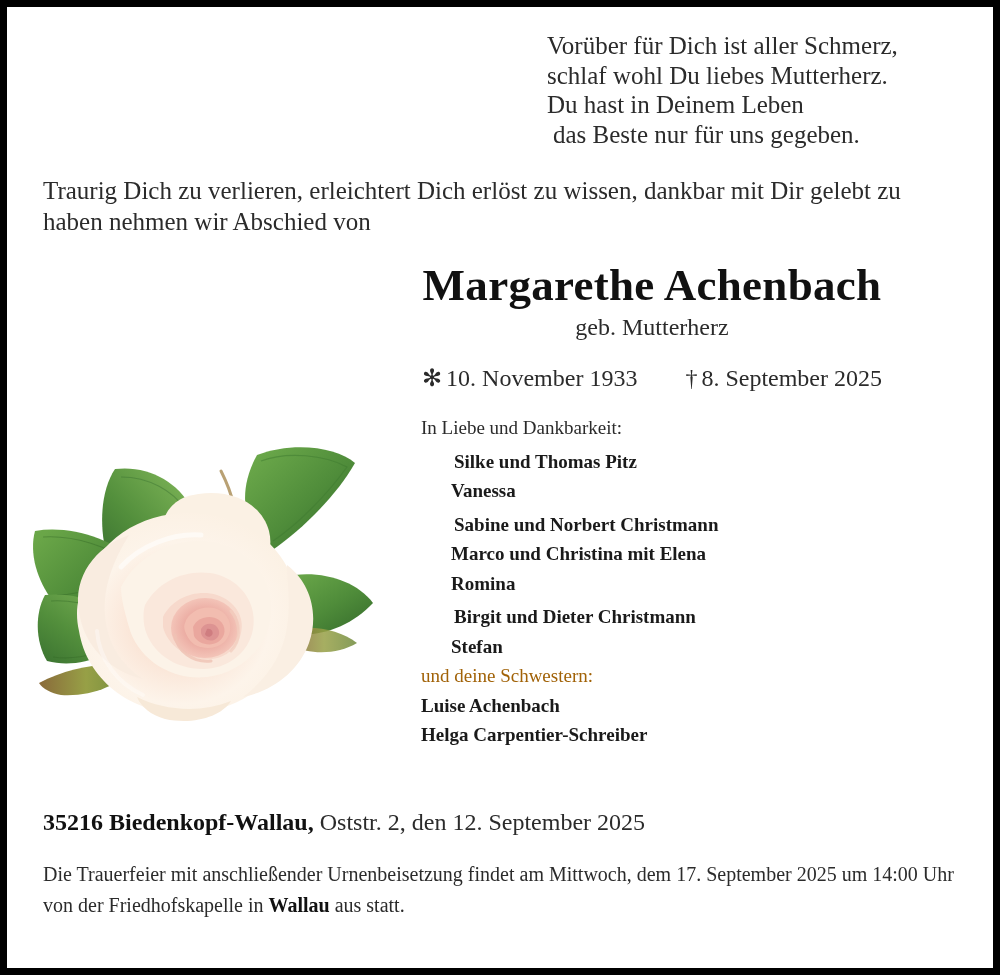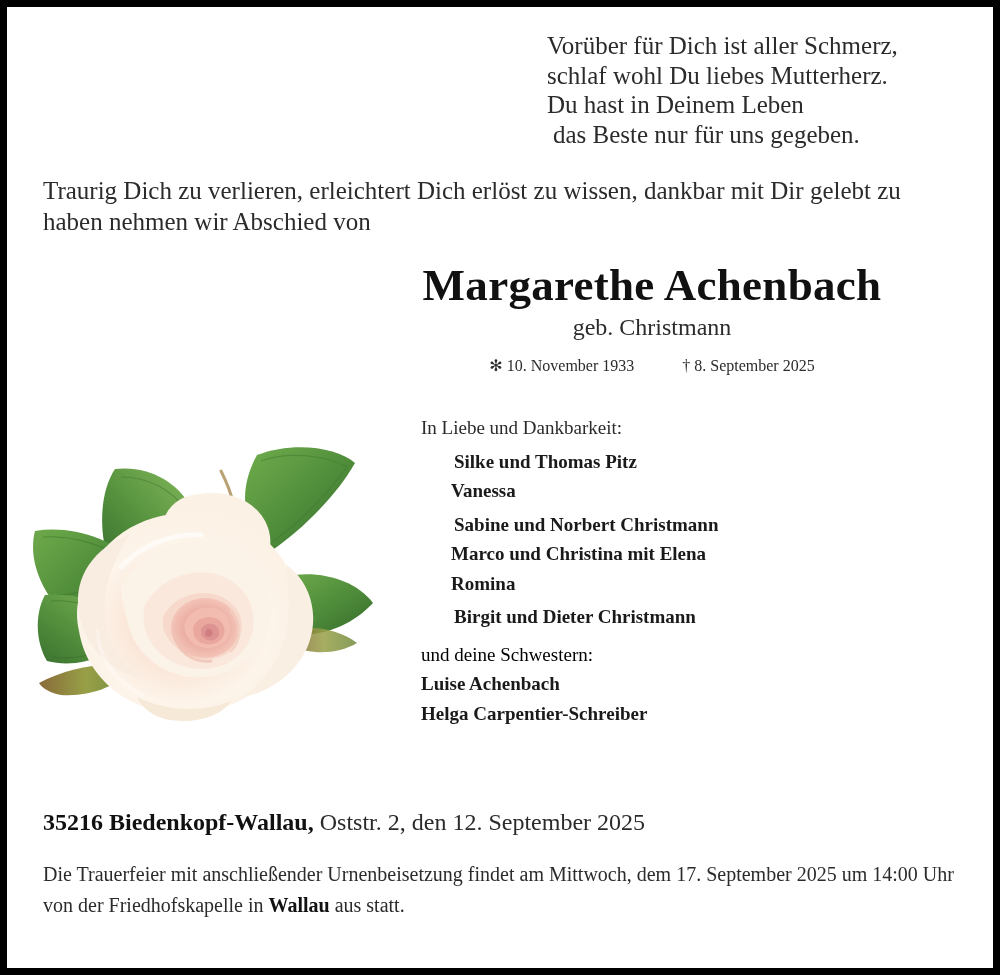--- a/index.html
+++ b/index.html
@@ -67,23 +67,23 @@
     letter-spacing: 0.3px;
     color: #111111;
   }
   .deceased .maiden {
     font-size: 24px;
     line-height: 30px;
     margin-top: 1px;
     color: #2b2b2b;
   }
   .deceased .dates {
-    font-size: 16px;
+    font-size: 24px;
     line-height: 32px;
-    margin-top: 8px;
+    margin-top: 20px;
     color: #2b2b2b;
   }
   .deceased .dates .birth { margin-right: 48px; }
   .deceased .dates .sym { margin-right: 4px; }
 
   
   .mourners {
     position: absolute;
     left: 414px;
     top: 406px;
@@ -99,23 +99,23 @@
   .mourners .family { margin-top: 4px; }
   .mourners .parents {
     font-weight: bold;
     margin-left: 33px;
   }
   .mourners .child {
     font-weight: bold;
     padding-left: 30px;
   }
   .mourners .sisters-heading {
-    margin-top: 8px;
+    margin-top: 0;
     font-weight: normal;
-    color: #000000;
+    color: #a16207;
   }
   .mourners .sister { font-weight: bold; }
 
   
   .address {
     position: absolute;
     left: 36px;
     top: 800px;
     width: 900px;
     font-size: 24px;
@@ -165,21 +165,21 @@
       <span class="line">Vorüber für Dich ist aller Schmerz,</span>
       <span class="line">schlaf wohl Du liebes Mutterherz.</span>
       <span class="line">Du hast in Deinem Leben</span>
       <span class="line indent">das Beste nur für uns gegeben.</span>
     </div>
 
     <div class="intro">Traurig Dich zu verlieren, erleichtert Dich erlöst zu wissen, dankbar mit Dir gelebt zu haben nehmen wir Abschied von</div>
 
     <div class="deceased">
       <div class="fullname">Margarethe Achenbach</div>
-      <div class="maiden">geb. Christmann</div>
+      <div class="maiden">geb. Mutterherz</div>
       <div class="dates">
         <span class="birth"><span class="sym">✻</span><span>10. November 1933</span></span><span class="death"><span class="sym">†</span><span>8. September 2025</span></span>
       </div>
     </div>
 
     <div class="mourners">
       <div class="heading">In Liebe und Dankbarkeit:</div>
 
       <div class="family">
         <div class="parents">Silke und Thomas Pitz</div>
@@ -187,20 +187,21 @@
       </div>
 
       <div class="family">
         <div class="parents">Sabine und Norbert Christmann</div>
         <div class="child">Marco und Christina mit Elena</div>
         <div class="child">Romina</div>
       </div>
 
       <div class="family">
         <div class="parents">Birgit und Dieter Christmann</div>
+        <div class="child">Stefan</div>
       </div>
 
       <div class="sisters-heading">und deine Schwestern:</div>
       <div class="sister">Luise Achenbach</div>
       <div class="sister">Helga Carpentier-Schreiber</div>
     </div>
 
     <div class="address"><b>35216 Biedenkopf-Wallau,</b><span> Oststr. 2, den 12. September 2025</span></div>
 
     <div class="service"><span>Die Trauerfeier mit anschließender Urnenbeisetzung findet am Mittwoch, dem 17. September 2025 um 14:00 Uhr von der Friedhofskapelle in </span><b>Wallau</b><span> aus statt.</span></div>

